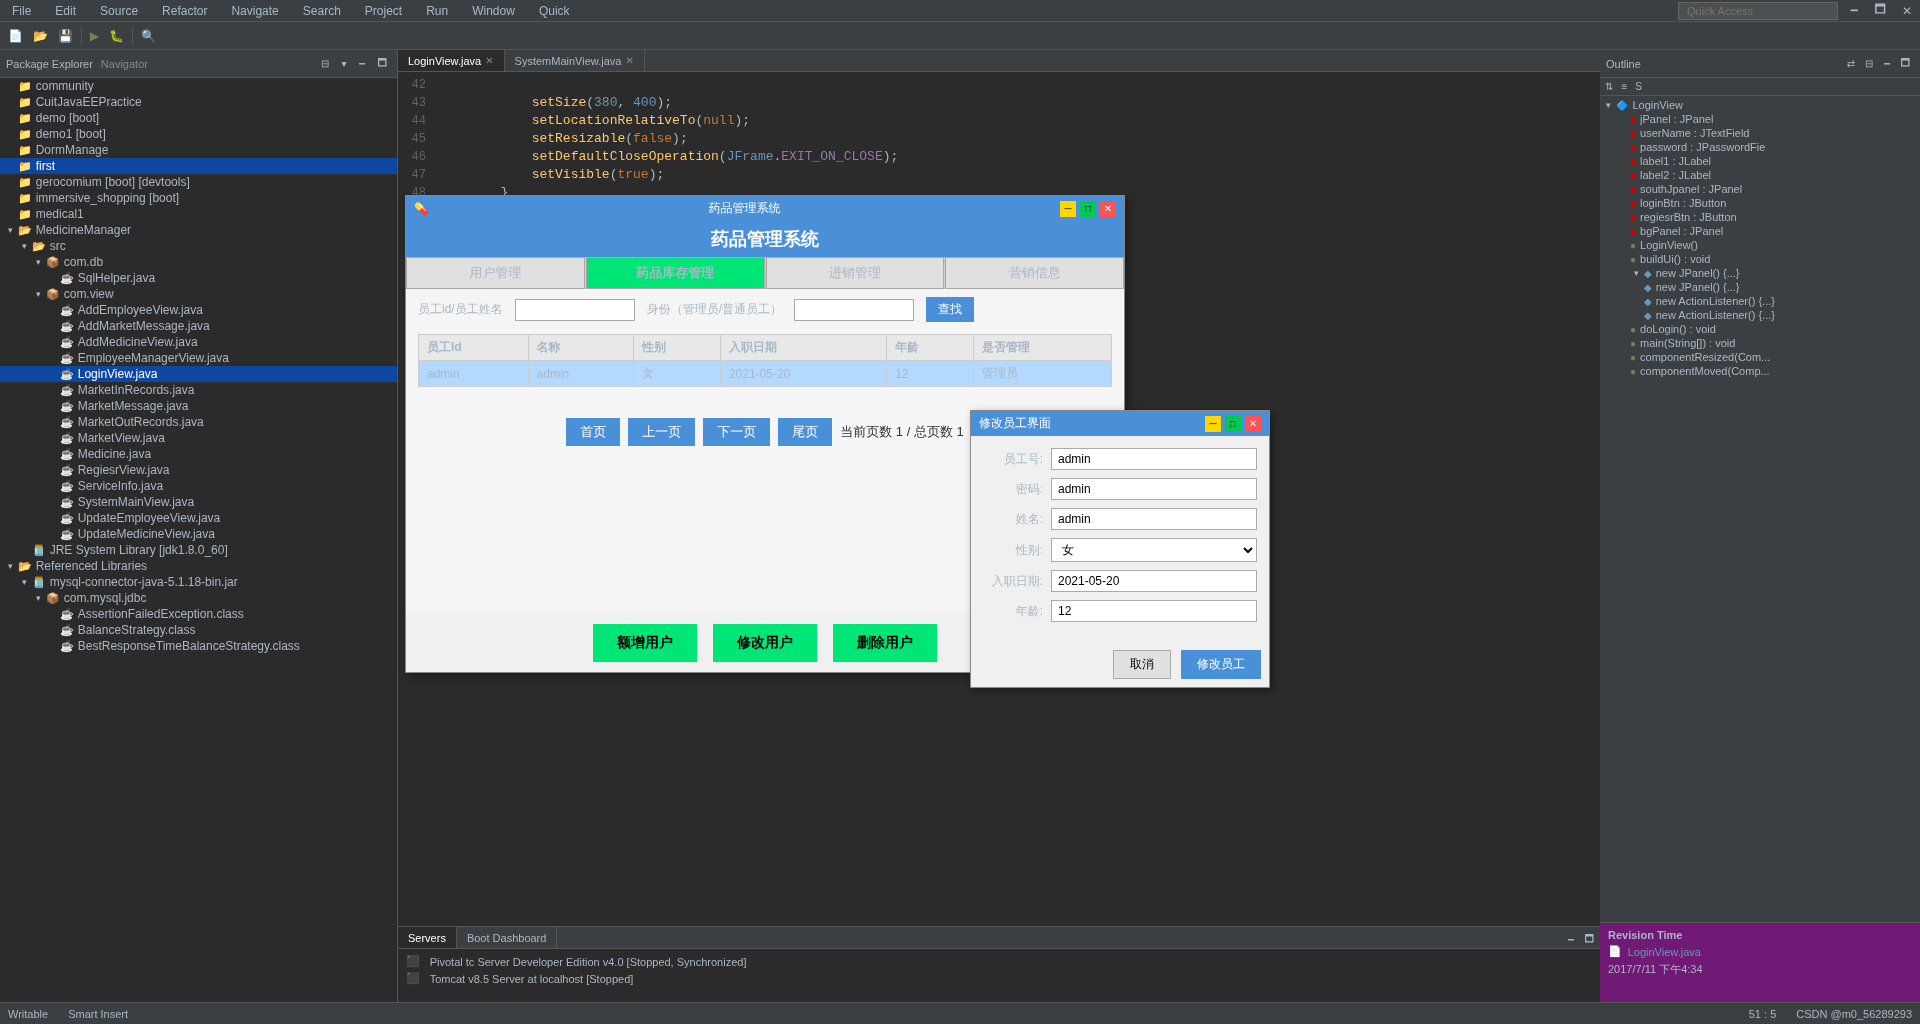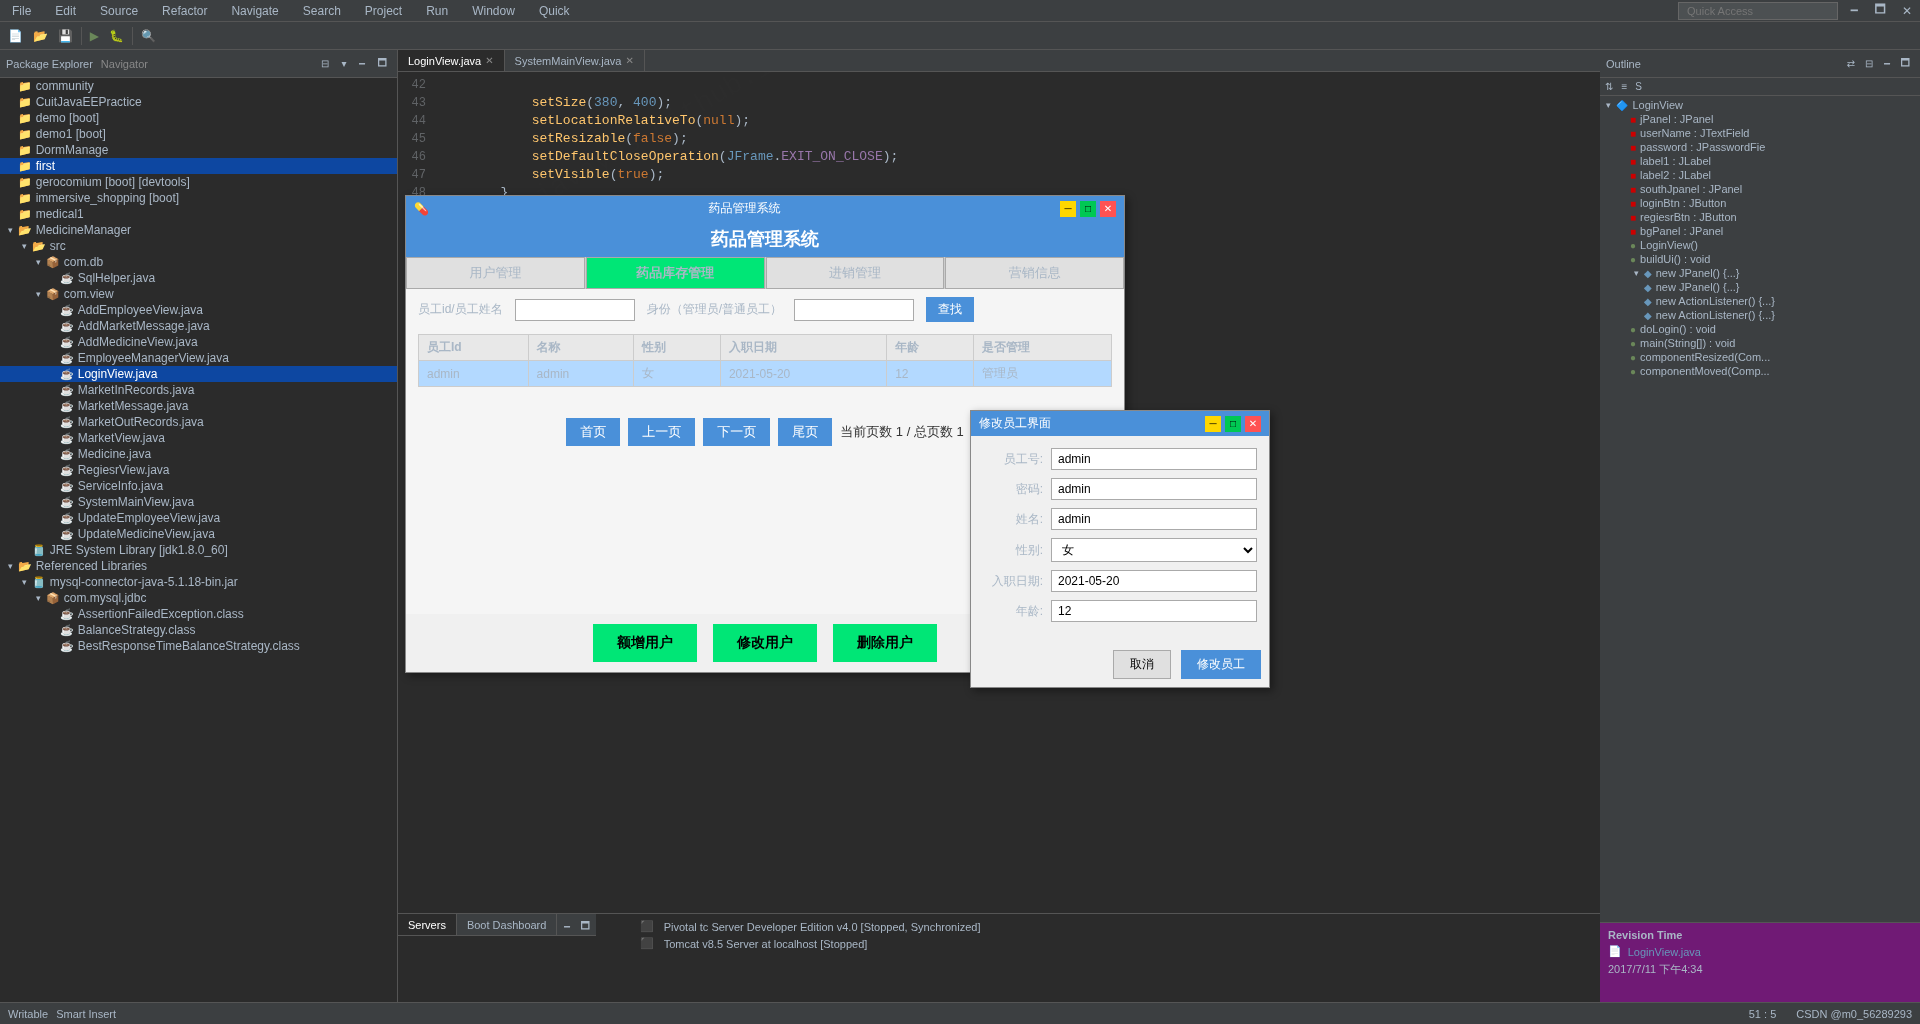--- a/index.html
+++ b/index.html
@@ -40,21 +40,21 @@
     .watermark { position: absolute; color: rgba(150,150,150,0.15); font-size: 16px; transform: rotate(-30deg); pointer-events: none; }
     .outline-tree { flex: 1; overflow-y: auto; padding: 2px; }
     .outline-item { display: flex; align-items: center; padding: 1px 2px; cursor: pointer; white-space: nowrap; font-size: 11px; }
     .bottom-tabs { display: flex; background: #3c3f41; border-bottom: 1px solid #555; height: 22px; }
     .bottom-tab { padding: 0 10px; display: flex; align-items: center; font-size: 11px; cursor: pointer; color: #a9b7c6; border-right: 1px solid #555; }
     .bottom-tab.active { background: #2b2b2b; color: #fff; }
     .bottom-content { flex: 1; padding: 4px 8px; font-size: 11px; overflow: auto; }
     .server-item { display: flex; align-items: center; gap: 6px; padding: 2px 0; }
 
     
-    #statusbar { height: 22px; background: #3c3f41; border-top: 1px solid #555; display: flex; align-items: center; padding: 0 8px; gap: 8px; font-size: 11px; color: #a9b7c6; }
+    #statusbar { height: 22px; background: #3c3f41; border-top: 1px solid #555; display: flex; align-items: center; padding: 0 8px; gap: 20px; font-size: 11px; color: #a9b7c6; }
     .status-right { margin-left: auto; display: flex; gap: 20px; }
 
     
     .app-window { position: absolute; top: 195px; left: 405px; width: 720px; background: #f0f0f0; border: 1px solid #888; box-shadow: 3px 3px 8px rgba(0,0,0,0.4); z-index: 100; }
     .app-titlebar { background: #4a90d9; color: white; padding: 4px 8px; display: flex; align-items: center; justify-content: space-between; font-size: 12px; }
     .app-titlebar-btns { display: flex; gap: 4px; }
     .win-btn { width: 16px; height: 16px; border: none; cursor: pointer; font-size: 10px; display: flex; align-items: center; justify-content: center; }
     .win-btn-min { background: #ffd700; }
     .win-btn-max { background: #00c853; }
     .win-btn-close { background: #ff5252; color: white; }
@@ -376,21 +376,21 @@
             <span class="line-content">            <span class="method">setVisible</span>(<span class="kw">true</span>);</span>
           </div>
           <div class="code-line">
             <span class="line-number">48</span>
             <span class="line-content">        }</span>
           </div>
         </div>
       </div>
     </div>
 
-    <div style="height:89px; background:#2b2b2b; border-top:1px solid #555; display:flex; flex-direction:row;gap:36px;">
+    <div style="height:76px; background:#2b2b2b; border-top:1px solid #555; display:flex; flex-direction:column;">
       <div class="bottom-tabs">
         <div class="bottom-tab active">Servers</div>
         <div class="bottom-tab">Boot Dashboard</div>
         <div style="margin-left:auto; display:flex; gap:2px; padding:2px;">
           <button class="toolbar-btn" style="font-size:10px;">🗕</button>
           <button class="toolbar-btn" style="font-size:10px;">🗖</button>
         </div>
       </div>
       <div class="bottom-content">
         <div class="server-item">

